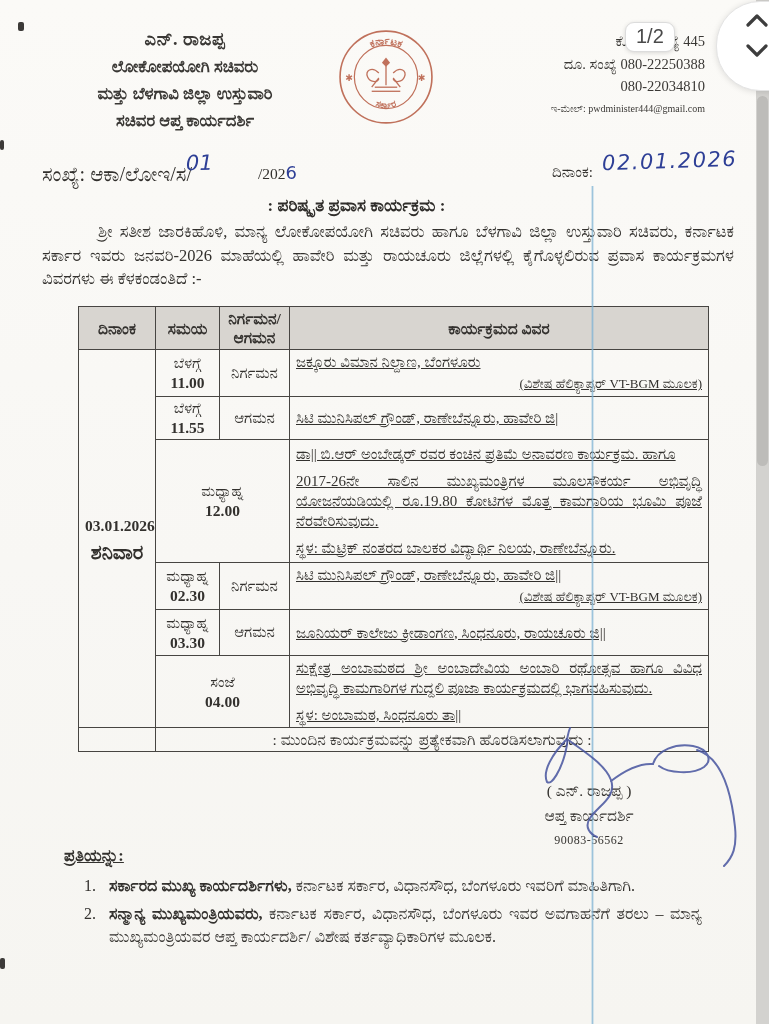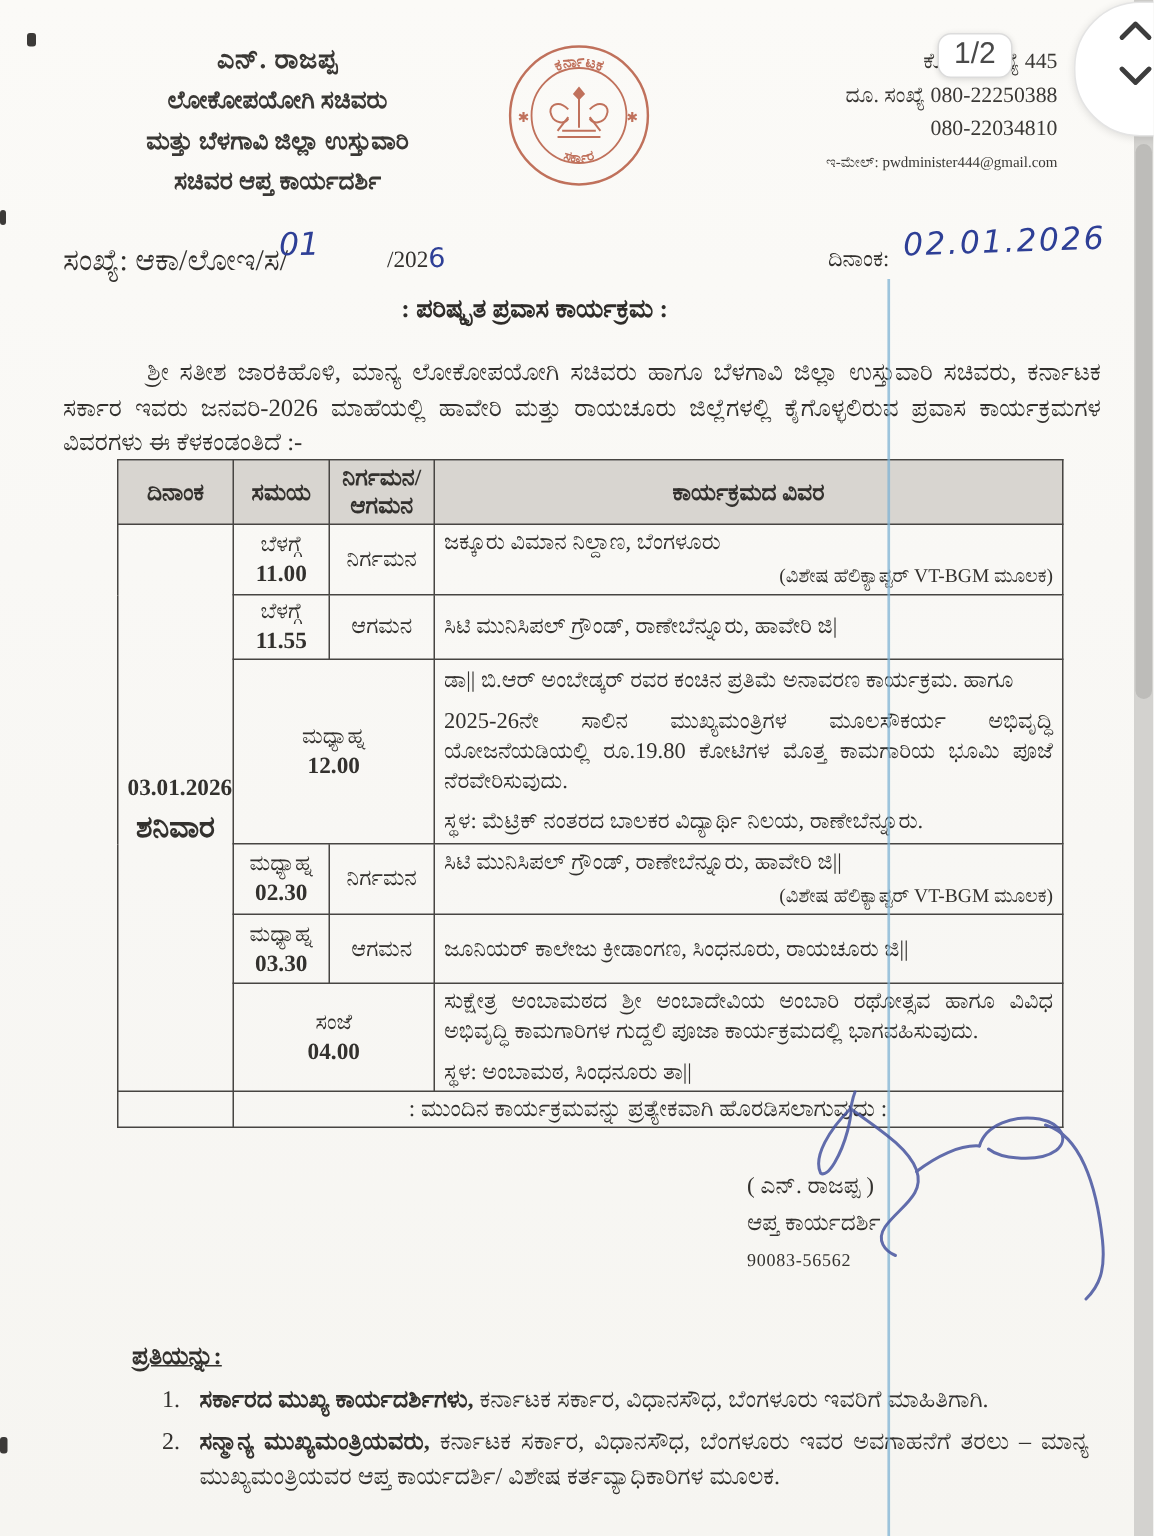--- a/index.html
+++ b/index.html
@@ -25,45 +25,45 @@
   .ref-label{position:absolute;left:42px;top:163px;font-size:20px;}
   .hand{color:#2e3f96;font-family:"DejaVu Sans",sans-serif;font-style:italic;}
   .ref-num{position:absolute;left:186px;top:151px;font-size:21px;transform:rotate(-1deg);}
   .ref-year{position:absolute;left:258px;top:162px;font-size:15.5px;}
   .ref-year .y-hand{color:#2e3f96;font-family:"DejaVu Sans",sans-serif;font-size:18px;}
   .date-label{position:absolute;left:552px;top:164px;font-size:15px;}
   .date-hand{position:absolute;left:602px;top:149px;font-size:21px;letter-spacing:1.5px;transform:rotate(-2deg);}
   
   .doc-title{position:absolute;left:0;right:56px;top:196px;text-align:center;
     font-weight:bold;font-size:17px;color:#2f2d2a;}
-  .intro{position:absolute;left:42px;top:236px;width:692px;font-size:16.5px;
+  .intro{position:absolute;left:42px;top:220px;width:692px;font-size:16.5px;
     line-height:23.5px;text-align:justify;text-indent:56px;color:#33312e;}
   
   .sched{position:absolute;left:78px;top:306px;border-collapse:collapse;
     width:630px;table-layout:fixed;font-size:15px;color:#33312e;}
   .sched th,.sched td{border:1.6px solid #474542;padding:2px 6px;vertical-align:middle;}
   .sched th{background:#d8d5d0;font-weight:bold;font-size:15.5px;line-height:19px;height:38px;padding:2px 2px;}
   .date-cell{vertical-align:top;text-align:center;padding-top:14px;
     font-weight:bold;font-size:15.5px;line-height:26px;}
   .time-cell{text-align:center;font-size:14.5px;line-height:19px;}
   .time-cell .tnum{font-weight:bold;font-size:15.5px;font-family:"Liberation Serif",serif;}
   .move-cell{text-align:center;font-size:15px;}
-  .detail-cell{padding:4px 9px;font-size:15px;line-height:20px;vertical-align:middle;}
+  .detail-cell{padding:4px 9px;font-size:15px;line-height:20px;vertical-align:middle;text-decoration:underline;}
   .detail-cell p{margin:0 0 7px 0;}
   .detail-cell p:last-child{margin-bottom:0;}
   .jst{text-align:justify;}
   .note{display:block;text-align:right;font-size:13px;margin-top:2px;}
   .tfoot-cell{text-align:center;font-size:15.5px;padding:3px 4px;}
   
   .ink{position:absolute;inset:0;pointer-events:none;}
-  .sig-block{position:absolute;left:498px;top:778px;width:182px;
+  .sig-block{position:absolute;left:498px;top:778px;width:182px;text-align:center;
     font-size:15.5px;line-height:25px;color:#34322f;}
   .sig-block .phone{font-size:12px;letter-spacing:.5px;}
   
-  .copies{position:absolute;left:88px;top:846px;width:638px;font-size:16px;color:#33312e;margin-top:48px;}
+  .copies{position:absolute;left:64px;top:846px;width:638px;font-size:16px;color:#33312e;}
   .copies .cap{font-weight:bold;text-decoration:underline;font-size:16.5px;margin-bottom:8px;}
   .copy-item{display:flex;gap:7px;margin-left:20px;margin-bottom:5px;line-height:23px;}
   .copy-item .num{flex:0 0 18px;}
   .copy-item .txt{text-align:justify;}
   .copy-item .lead{font-weight:bold;}
   
   .scroll-track{position:absolute;top:0;right:0;width:13px;height:1024px;background:#d3d2cf;z-index:5;}
   .scroll-thumb{position:absolute;top:96px;right:1px;width:11px;height:370px;border-radius:6px;background:#bdbcb9;z-index:6;}
   .page-badge{position:absolute;left:625px;top:22px;z-index:12;background:#fff;
     border:1px solid #dcdcdc;border-radius:9px;padding:2px 10px 3px 10px;
@@ -171,21 +171,21 @@
       <td class="move-cell">ಆಗಮನ</td>
       <td class="detail-cell">ಸಿಟಿ ಮುನಿಸಿಪಲ್ ಗ್ರೌಂಡ್, ರಾಣೇಬೆನ್ನೂರು, ಹಾವೇರಿ ಜಿ|</td>
     </tr>
     <tr style="height:123px">
       <td class="time-cell" colspan="2">
         <div>ಮಧ್ಯಾಹ್ನ</div>
         <div class="tnum">12.00</div>
       </td>
       <td class="detail-cell">
         <p>ಡಾ|| ಬಿ.ಆರ್ ಅಂಬೇಡ್ಕರ್ ರವರ ಕಂಚಿನ ಪ್ರತಿಮೆ ಅನಾವರಣ ಕಾರ್ಯಕ್ರಮ. ಹಾಗೂ</p>
-        <p class="jst">2025-26ನೇ ಸಾಲಿನ ಮುಖ್ಯಮಂತ್ರಿಗಳ ಮೂಲಸೌಕರ್ಯ ಅಭಿವೃದ್ಧಿ ಯೋಜನೆಯಡಿಯಲ್ಲಿ ರೂ.19.80 ಕೋಟಿಗಳ ಮೊತ್ತ ಕಾಮಗಾರಿಯ ಭೂಮಿ ಪೂಜೆ ನೆರವೇರಿಸುವುದು.</p>
+        <p class="jst">2017-26ನೇ ಸಾಲಿನ ಮುಖ್ಯಮಂತ್ರಿಗಳ ಮೂಲಸೌಕರ್ಯ ಅಭಿವೃದ್ಧಿ ಯೋಜನೆಯಡಿಯಲ್ಲಿ ರೂ.19.80 ಕೋಟಿಗಳ ಮೊತ್ತ ಕಾಮಗಾರಿಯ ಭೂಮಿ ಪೂಜೆ ನೆರವೇರಿಸುವುದು.</p>
         <p>ಸ್ಥಳ: ಮೆಟ್ರಿಕ್ ನಂತರದ ಬಾಲಕರ ವಿದ್ಯಾರ್ಥಿ ನಿಲಯ, ರಾಣೇಬೆನ್ನೂರು.</p>
       </td>
     </tr>
     <tr style="height:46px">
       <td class="time-cell">
         <div>ಮಧ್ಯಾಹ್ನ</div>
         <div class="tnum">02.30</div>
       </td>
       <td class="move-cell">ನಿರ್ಗಮನ</td>
       <td class="detail-cell">

